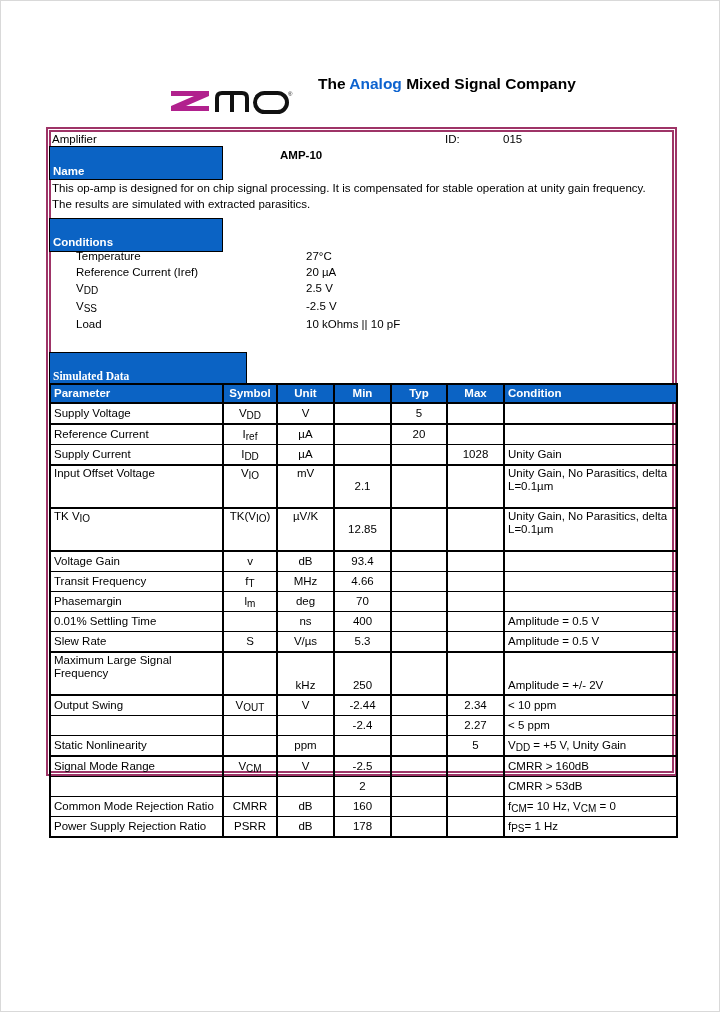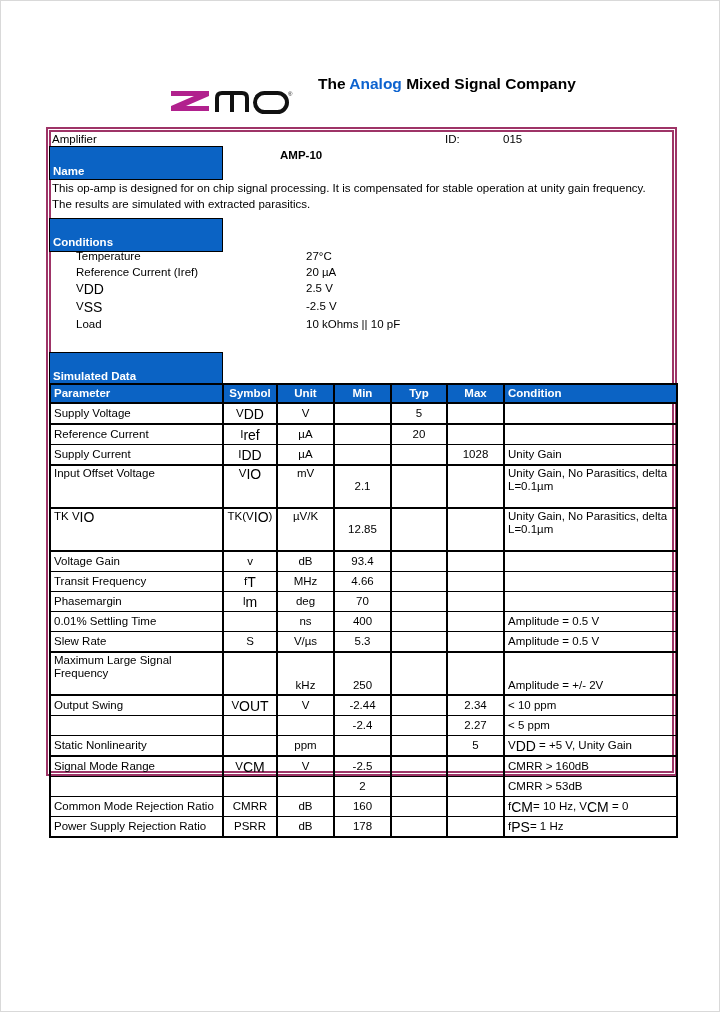--- a/index.html
+++ b/index.html
@@ -22,39 +22,39 @@
   .bluehdr{background:var(--blue);color:#fff;font-weight:bold;font-size:11.5px;
            border:1px solid #000;box-sizing:border-box;padding:16px 3px;line-height:15px;}
   
   .namedesc{left:-2px;top:14px;width:174px;height:33px;line-height:16px;}
   
   .cond-hdr{left:-2px;top:86px;width:174px;height:17px;}
   .cond-row{position:absolute;left:0;width:440px;height:16px;font-size:11.5px;margin-left:24px;}
   .cond-label{position:absolute;left:1px;top:0;}
   .cond-value{position:absolute;left:231px;top:0;}
   
-  .sim-hdr{left:-2px;top:220px;width:174px;height:17px;}
+  .sim-hdr{left:-2px;top:220px;width:198px;height:17px;font-family:Liberation Serif, serif;}
   table.sim{position:absolute;left:-2px;top:251px;width:627px;
             border-collapse:collapse;table-layout:fixed;
             border:2px solid #000;font-size:11.5px;}
   table.sim td{border:1px solid #000;border-left-width:2px;border-right-width:2px;
                padding:0 3px;height:19px;vertical-align:middle;line-height:13px;
                overflow:hidden;white-space:normal;}
   table.sim tr.head td{background:var(--blue);color:#fff;font-weight:bold;
                        border-bottom-width:2px;height:17px;}
   table.sim .c-param,table.sim .c-cond{text-align:left;}
   table.sim .c-sym,table.sim .c-unit,table.sim .c-min,
   table.sim .c-typ,table.sim .c-max{text-align:center;}
   table.sim tr.tall{height:43px;}
   table.sim tr.tall td{vertical-align:top;padding-top:1px;}
   table.sim tr.tall td.c-min{vertical-align:bottom;padding-bottom:14px;}
   table.sim tr.vb td.c-unit,table.sim tr.vb td.c-min,
   table.sim tr.vb td.c-cond{vertical-align:bottom;padding-bottom:2px;}
   table.sim tr.t td{border-top-width:2px;}
-  sub{font-size:14px;line-height:0;vertical-align:-2px;}
+  sub{font-size:10px;line-height:0;vertical-align:-2px;}
 </style>
 </head>
 <body>
 
 <div class="sheet">
 
   <div class="logo">
     <svg width="128" height="30" viewBox="0 0 128 30">
       <polygon points="4,6 42,6 42,11 19,21 42,21 42,26 4,26 4,21 27,11 4,11" fill="var(--magenta)"></polygon>
       <path d="M50,27 V13 Q50,8 55,8 H75 Q80,8 80,13 V27 M65,27 V8" stroke="#111" stroke-width="4" fill="none"></path>

